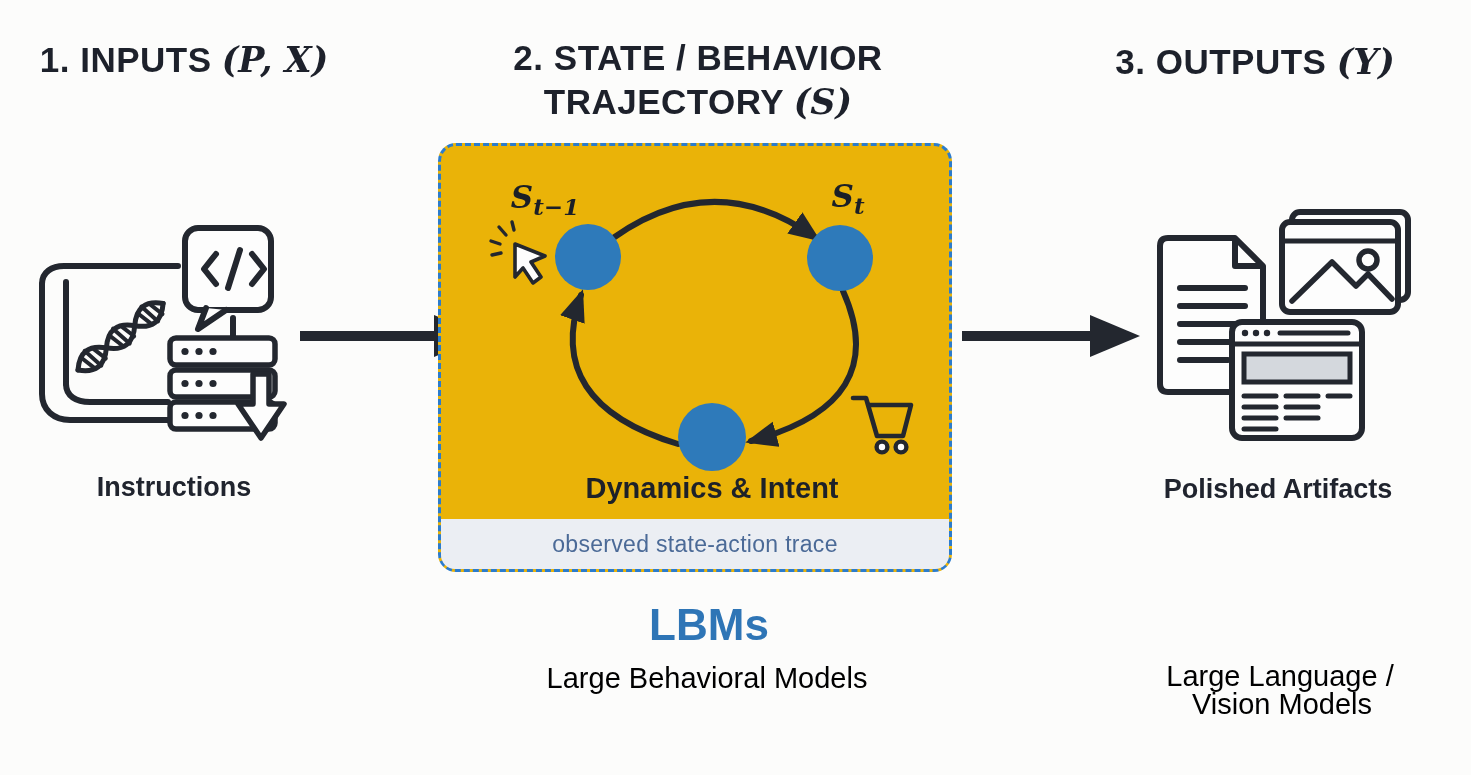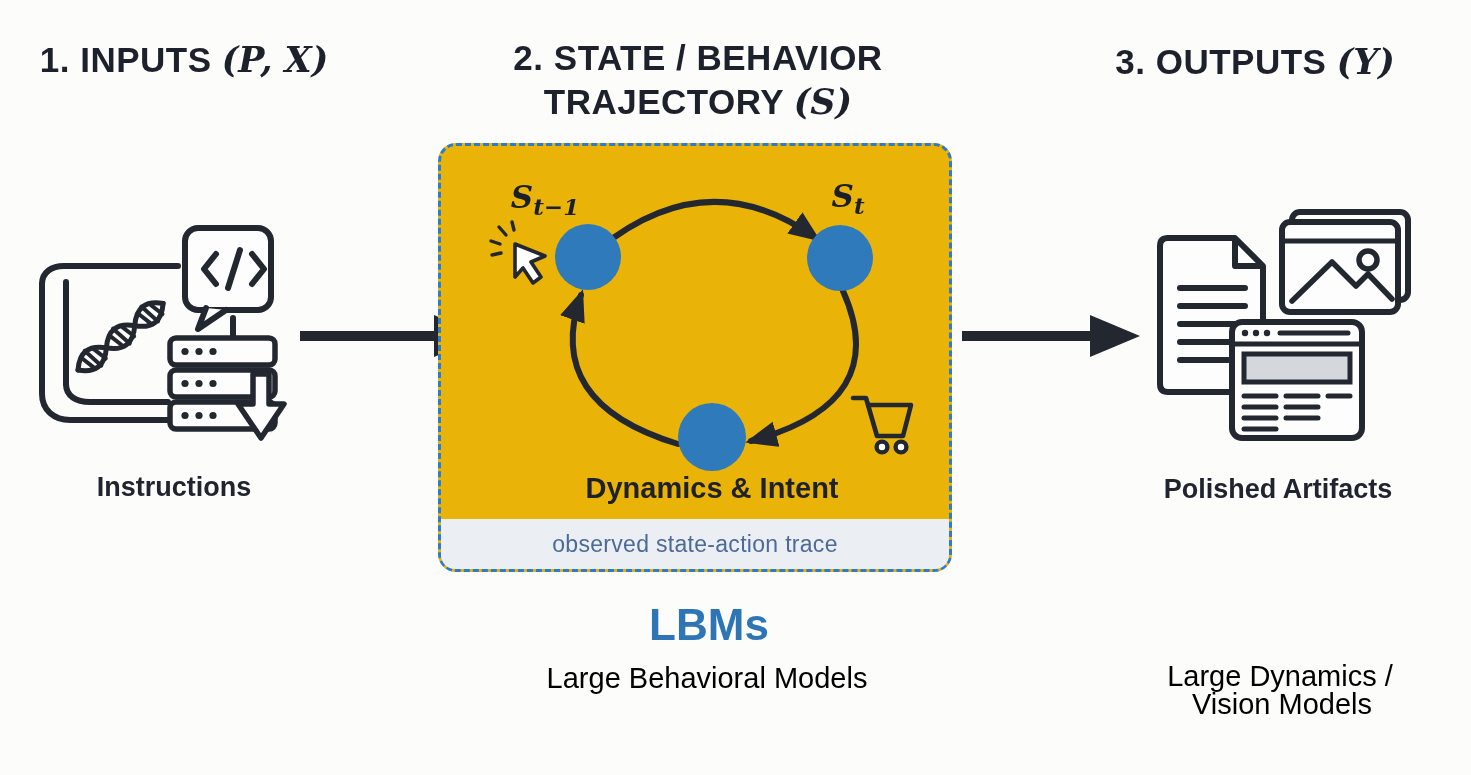--- a/index.html
+++ b/index.html
@@ -223,16 +223,16 @@
         <path d="M188,196 H210"></path>
       </g>
     </g>
   </svg>
 
   <div class="abs abbr-blue center" style="left:709px;top:600px;">LBMs</div>
 
   <div class="abs caption center" style="left:1278px;top:474px;">Polished Artifacts</div>
   <div class="abs full-name center" style="left:707px;top:662px;">Large Behavioral Models</div>
 
-  <div class="abs full-name center" style="left:1280px;top:660px;">Large Dynamics /</div>
+  <div class="abs full-name center" style="left:1280px;top:660px;">Large Language /</div>
   <div class="abs full-name center" style="left:1282px;top:688px;">Vision Models</div>
 
 </div>
 
 </body></html>

